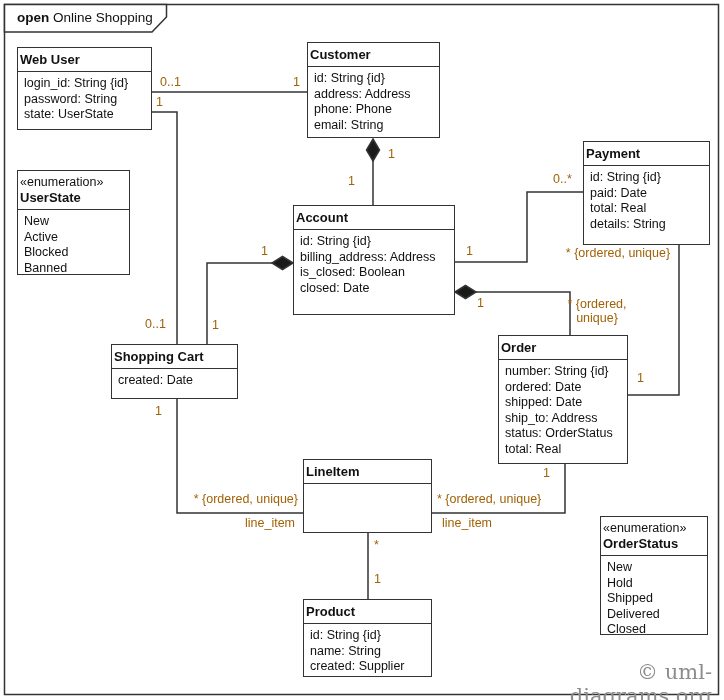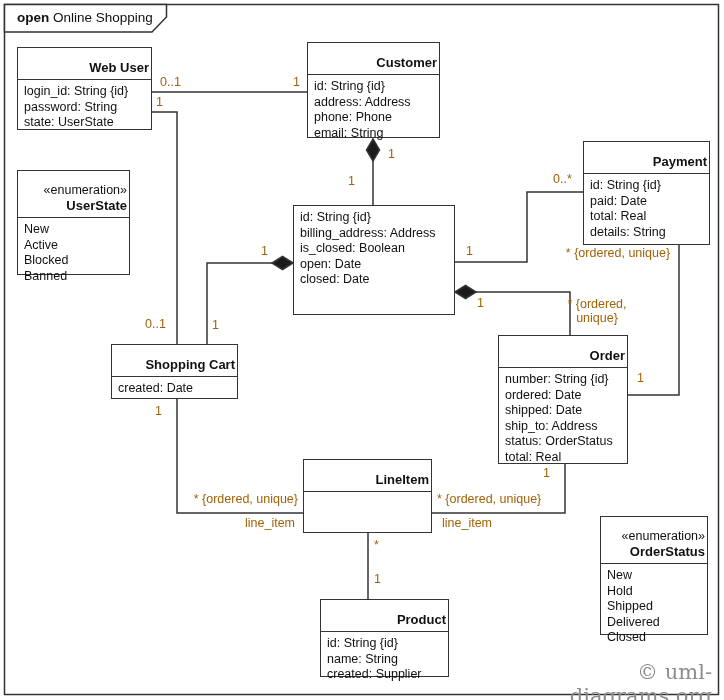--- a/index.html
+++ b/index.html
@@ -7,22 +7,22 @@
   .canvas {
     position:relative; width:724px; height:700px; background:#fff;
     font-family:"Liberation Sans","DejaVu Sans",sans-serif; color:#111;
     overflow:hidden;
   }
   svg.layer { position:absolute; left:0; top:0; width:724px; height:700px; }
   .tab-title { position:absolute; left:17px; top:10px; font-size:13.5px; line-height:16px; }
   .tab-title .kw { font-weight:bold; }
   .uml-class { position:absolute; background:#fff; border:1.5px solid #333; }
   .uml-name {
-    font-size:13px; font-weight:bold; text-align:right;
-    padding:4px 2px 3px; line-height:16px; border-bottom:1.5px solid #333;margin-top:8px;
+    font-size:13px; font-weight:bold; text-align:left;
+    padding:4px 2px 3px; line-height:16px; border-bottom:1.5px solid #333;
   }
   .uml-name .stereo { display:block; font-weight:normal; font-size:12.5px; line-height:15px; }
   .uml-name .nm { display:block; }
   .uml-attrs { font-size:12.5px; line-height:15.5px; padding:4px 6px 4px; }
   .mult { position:absolute; font-size:12.5px; line-height:13px; white-space:nowrap; color:#a16207; }
   .mult.wrap { white-space:normal; line-height:14px; }
   .copyright {
     position:absolute; left:520px; top:660px; width:192px; text-align:right;
     font-family:"DejaVu Serif","Liberation Serif",serif; font-size:21px; color:#8c8c8c;
   }
@@ -93,25 +93,25 @@
     <div class="uml-name">Payment</div>
     <div class="uml-attrs">
       <div>id: String {id}</div>
       <div>paid: Date</div>
       <div>total: Real</div>
       <div>details: String</div>
     </div>
   </div>
 
   <div class="uml-class" style="left:293px;top:205px;width:162px;height:110px">
+    <div class="uml-name">Account</div>
     <div class="uml-attrs">
       <div>id: String {id}</div>
       <div>billing_address: Address</div>
       <div>is_closed: Boolean</div>
-      <div>open: Date</div>
       <div>closed: Date</div>
     </div>
   </div>
 
   <div class="uml-class" style="left:498px;top:335px;width:130px;height:129px">
     <div class="uml-name">Order</div>
     <div class="uml-attrs">
       <div>number: String {id}</div>
       <div>ordered: Date</div>
       <div>shipped: Date</div>
@@ -125,21 +125,21 @@
     <div class="uml-name">Shopping Cart</div>
     <div class="uml-attrs">
       <div>created: Date</div>
     </div>
   </div>
 
   <div class="uml-class" style="left:303px;top:459px;width:129px;height:74px">
     <div class="uml-name">LineItem</div>
   </div>
 
-  <div class="uml-class" style="left:320px;top:599px;width:129px;height:78px">
+  <div class="uml-class" style="left:303px;top:599px;width:129px;height:78px">
     <div class="uml-name">Product</div>
     <div class="uml-attrs">
       <div>id: String {id}</div>
       <div>name: String</div>
       <div>created: Supplier</div>
     </div>
   </div>
 
   <div class="uml-class" style="left:600px;top:516px;width:108px;height:119px">
     <div class="uml-name">

